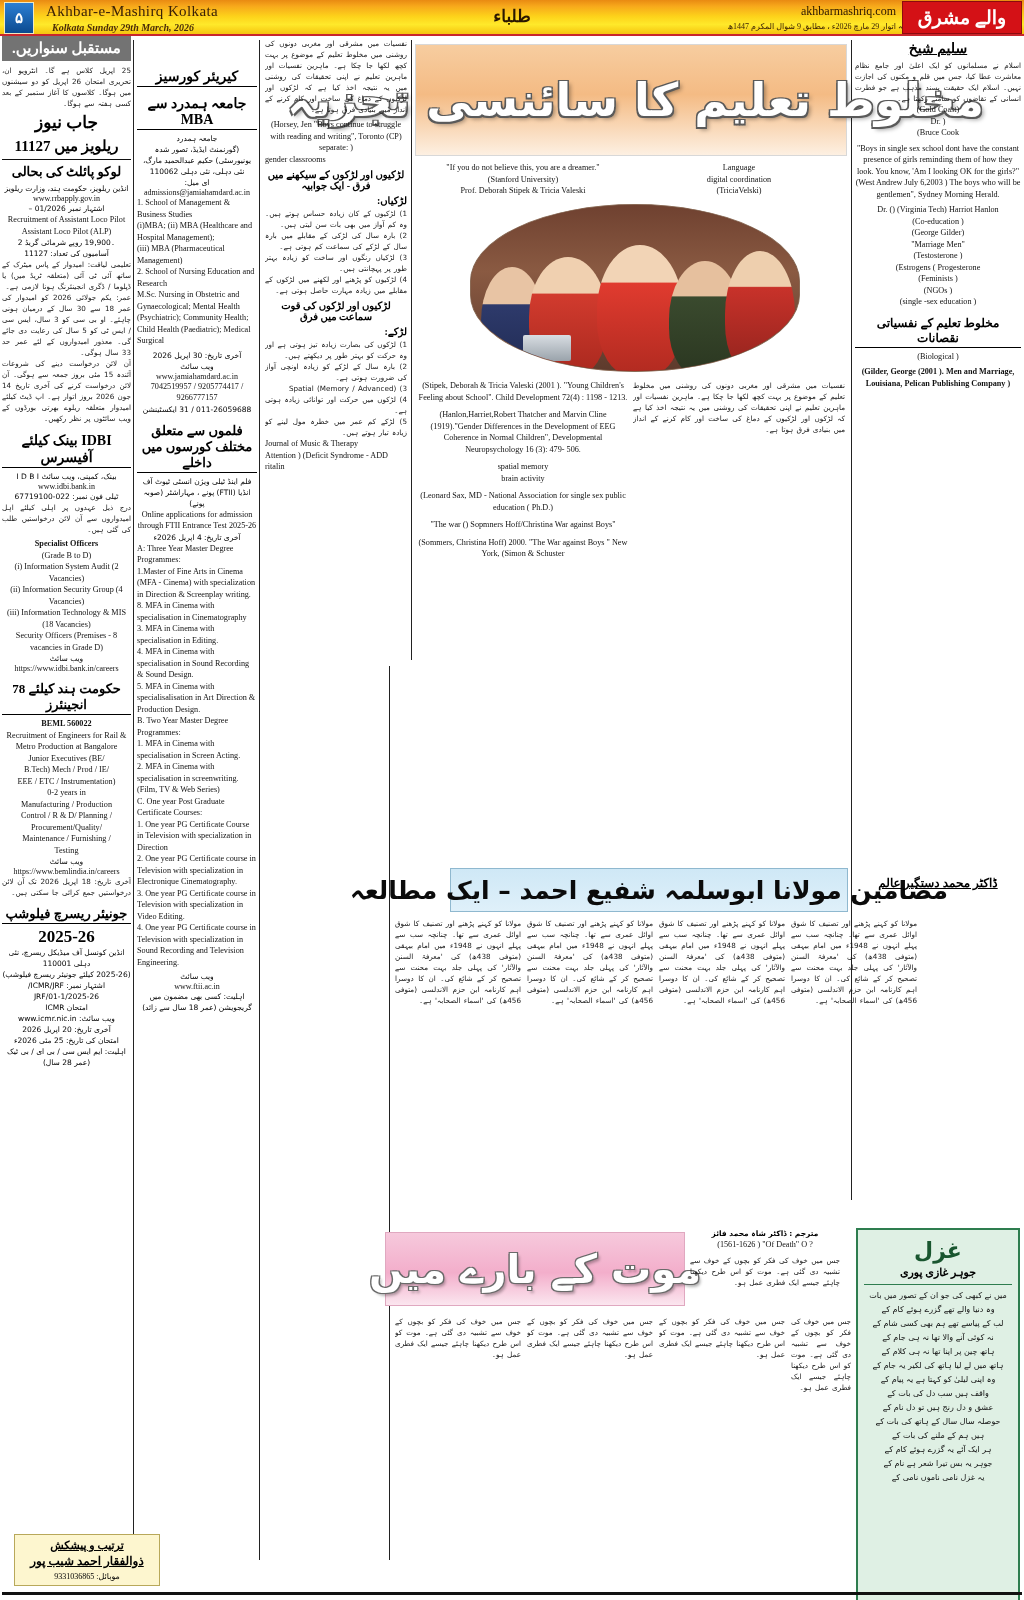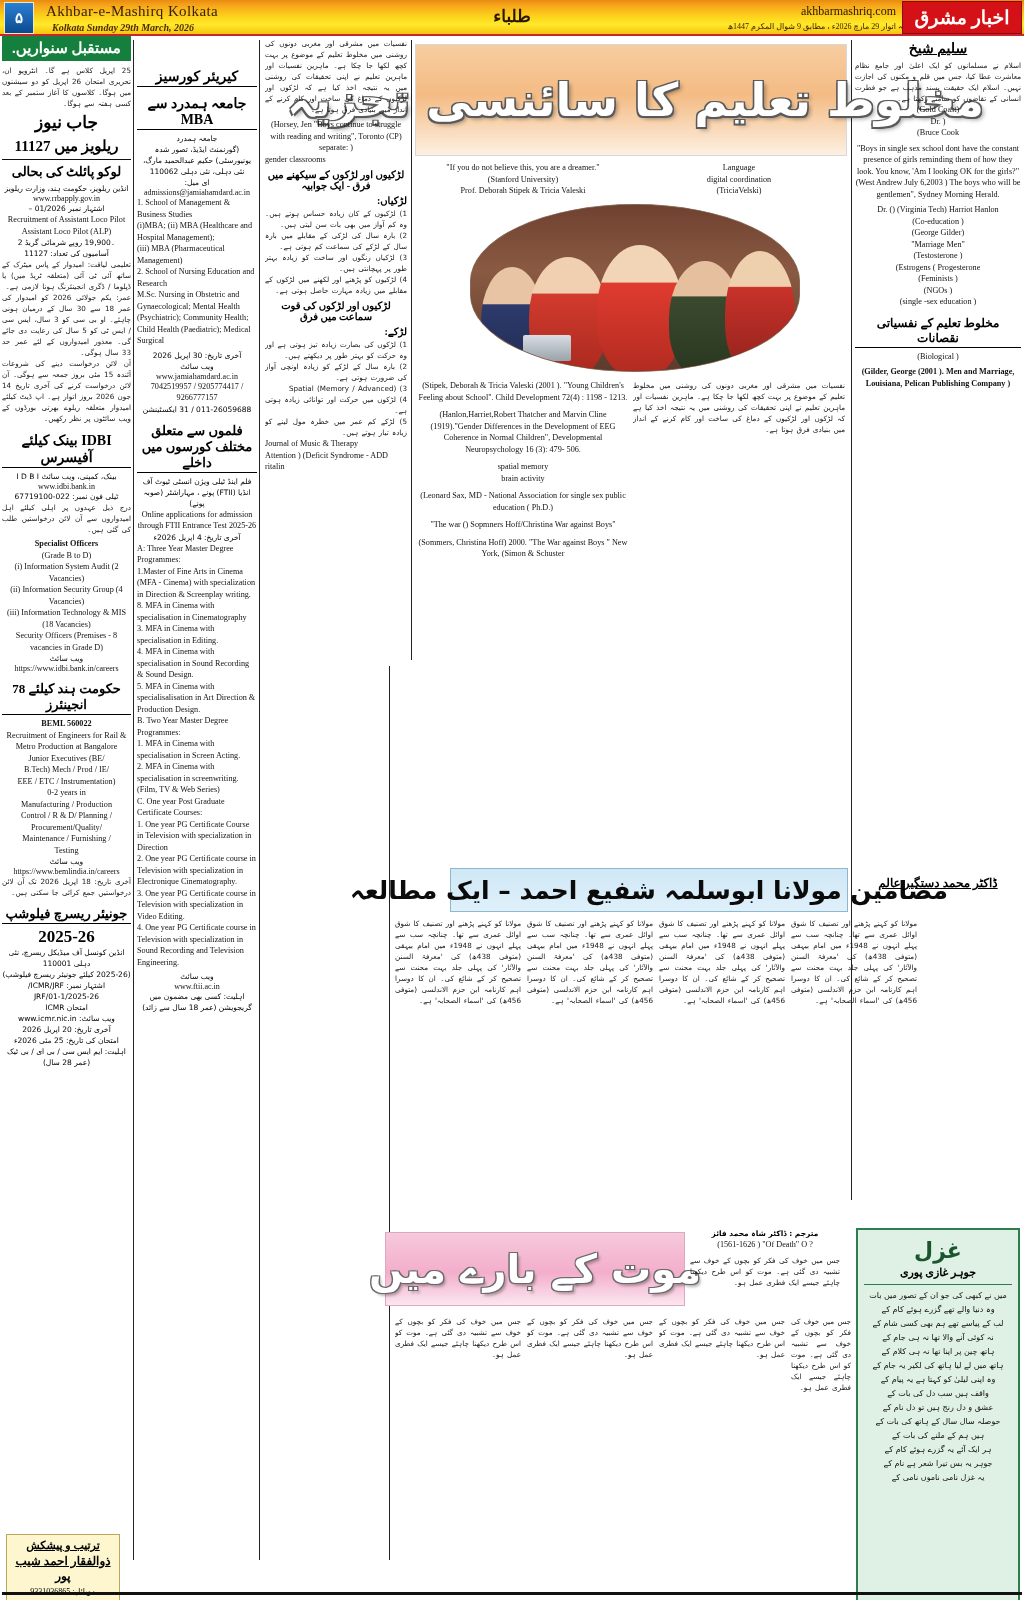--- a/index.html
+++ b/index.html
@@ -71,21 +71,21 @@
   }
   .etext {
     font-size:8.2px; line-height:11.5px; color:#111;
     direction:ltr; text-align:center;
     font-family:"Liberation Serif", serif;
   }
   .etext-l { text-align:left; }
 
   
   .red-banner {
-    background:#15803d; color:#fff; text-align:center;
+    background:#737373; color:#fff; text-align:center;
     font-size:15px; font-weight:bold; direction:rtl;
     padding:3px 0 4px; letter-spacing:.5px;
   }
 
   
   .head-u {
     direction:rtl; text-align:center; font-weight:bold;
     color:#000; font-size:15px; padding:3px 0 1px;
     border-bottom:1.5px solid #000; margin-bottom:3px;
   }
@@ -203,21 +203,21 @@
 </head>
 <body>
 
 <div class="masthead">
   <div class="mh-logo-left">۵</div>
   <div class="mh-title">Akhbar-e-Mashirq  Kolkata</div>
   <div class="mh-date">Kolkata Sunday 29th March, 2026</div>
   <div class="mh-center">طلباء</div>
   <div class="mh-web">akhbarmashriq.com</div>
   <div class="mh-urdudate">کلکتہ اتوار 29 مارچ 2026ء ، مطابق 9 شوال المکرم 1447ھ</div>
-  <div class="mh-brand">اخبار مشرق</div>
+  <div class="mh-brand">والے مشرق</div>
 </div>
 
 <div class="page">
 
   <div class="vrule" style="left:133px;top:4px;height:1520px;"></div>
   <div class="vrule" style="left:259px;top:4px;height:1520px;"></div>
   <div class="vrule" style="left:389px;top:630px;height:894px;"></div>
   <div class="vrule" style="left:411px;top:4px;height:620px;"></div>
   <div class="vrule" style="left:851px;top:4px;height:1160px;"></div>
 
@@ -276,21 +276,21 @@
     <div class="small-u" style="text-align:center;">(2025-26 کیلئے جونیئر ریسرچ فیلوشپ)</div>
     <div class="small-u" style="text-align:center;">اشتہار نمبر: ICMR/JRF/</div>
     <div class="small-u" style="text-align:center;">01-1/2025-26/JRF</div>
     <div class="small-u" style="text-align:center;">امتحان ICMR</div>
     <div class="small-u" style="text-align:center;">ویب سائٹ: www.icmr.nic.in</div>
     <div class="small-u" style="text-align:center;">آخری تاریخ: 20 اپریل 2026</div>
     <div class="small-u" style="text-align:center;">امتحان کی تاریخ: 25 مئی 2026ء</div>
     <div class="small-u" style="text-align:center;">اہلیت: ایم ایس سی / بی ای / بی ٹیک (عمر 28 سال)</div>
   </div>
 
-  <div class="credit-box" style="left:6px;top:1498px;width:114px;">
+  <div class="credit-box" style="left:14px;top:1498px;width:146px;">
     <div class="credit-1">ترتیب و پیشکش</div>
     <div class="credit-2">ذوالفقار احمد شیب پور</div>
     <div class="credit-3">موبائل: 9331036865</div>
   </div>
 
   <div class="col" style="left:137px;width:120px;">
     <div class="red-banner" style="visibility:hidden;">مستقبل سنواریں.</div>
     <div class="head-u" style="font-size:14px;margin-top:4px;">کیریئر کورسیز</div>
     <div class="head-u2" style="font-size:14px;border-bottom:1px solid #000;">جامعہ ہمدرد سے MBA</div>
     <div class="small-u" style="text-align:center;">جامعہ ہمدرد</div>

